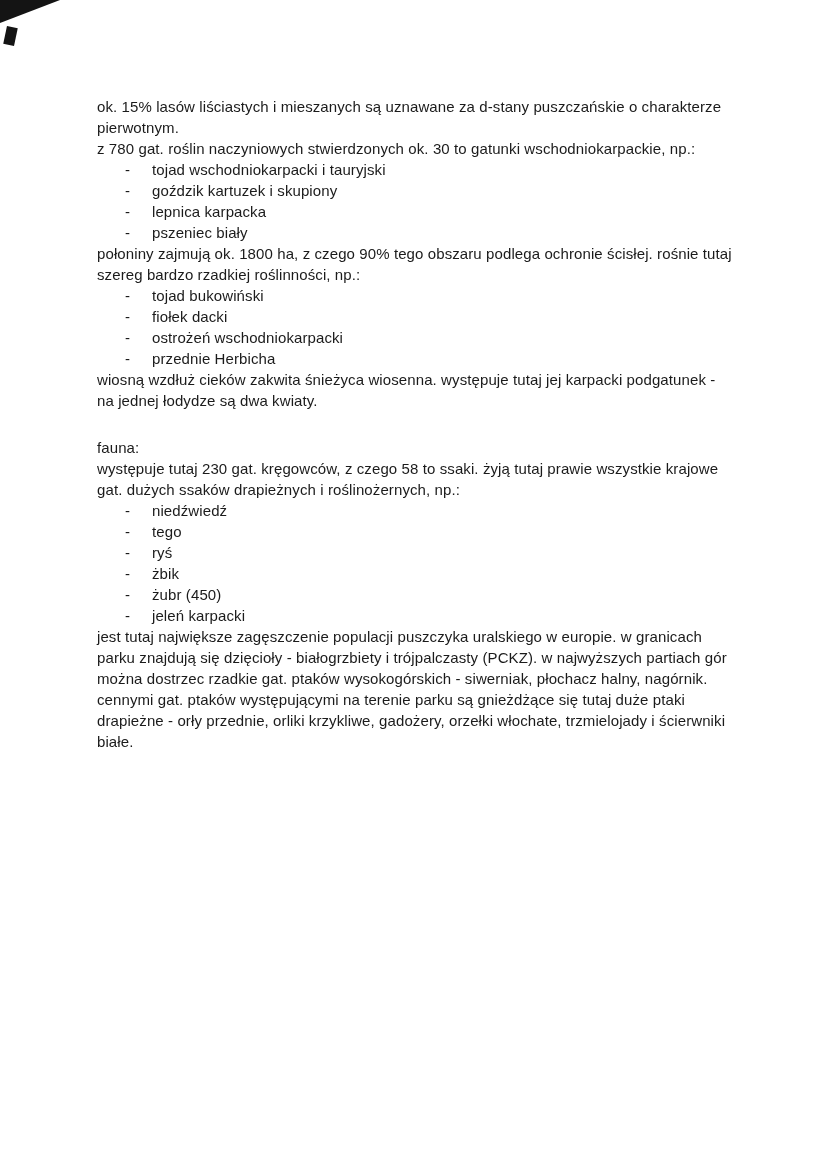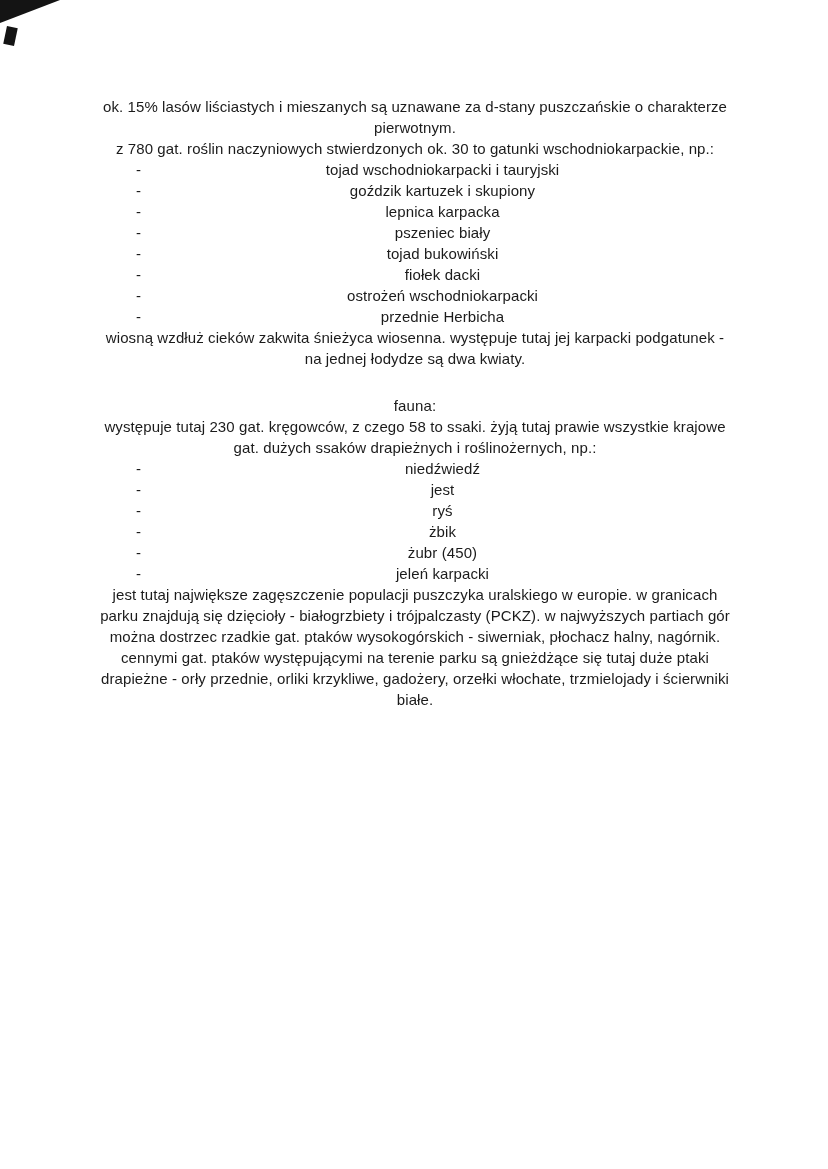--- a/index.html
+++ b/index.html
@@ -40,21 +40,20 @@
   }
   .content {
     position: absolute;
     left: 97px;
     top: 96px;
     width: 636px;
     color: var(--text-color, #1b1b1b);
     font-size: 15px;
     line-height: 21px;
     letter-spacing: 0.1px;
-    text-align: center;
   }
   .p {
     margin: 0;
   }
   .p.underline {
   }
   .li {
     display: flex;
     padding-left: 28px;
   }
@@ -89,20 +88,21 @@
         </div>
         <div class="li">
           <span class="dash">-</span>
           <span class="li-text">lepnica karpacka</span>
         </div>
         <div class="li">
           <span class="dash">-</span>
           <span class="li-text">pszeniec biały</span>
         </div>
       </div>
+      <div class="p">połoniny zajmują ok. 1800 ha, z czego 90% tego obszaru podlega ochronie ścisłej. rośnie tutaj szereg bardzo rzadkiej roślinności, np.:</div>
       <div class="ul">
         <div class="li">
           <span class="dash">-</span>
           <span class="li-text">tojad bukowiński</span>
         </div>
         <div class="li">
           <span class="dash">-</span>
           <span class="li-text">fiołek dacki</span>
         </div>
         <div class="li">
@@ -118,21 +118,21 @@
       <div class="spacer"></div>
       <div class="p underline">fauna:</div>
       <div class="p">występuje tutaj 230 gat. kręgowców, z czego 58 to ssaki. żyją tutaj prawie wszystkie krajowe gat. dużych ssaków drapieżnych i roślinożernych, np.:</div>
       <div class="ul">
         <div class="li">
           <span class="dash">-</span>
           <span class="li-text">niedźwiedź</span>
         </div>
         <div class="li">
           <span class="dash">-</span>
-          <span class="li-text">jest</span>
+          <span class="li-text">tego</span>
         </div>
         <div class="li">
           <span class="dash">-</span>
           <span class="li-text">ryś</span>
         </div>
         <div class="li">
           <span class="dash">-</span>
           <span class="li-text">żbik</span>
         </div>
         <div class="li">

